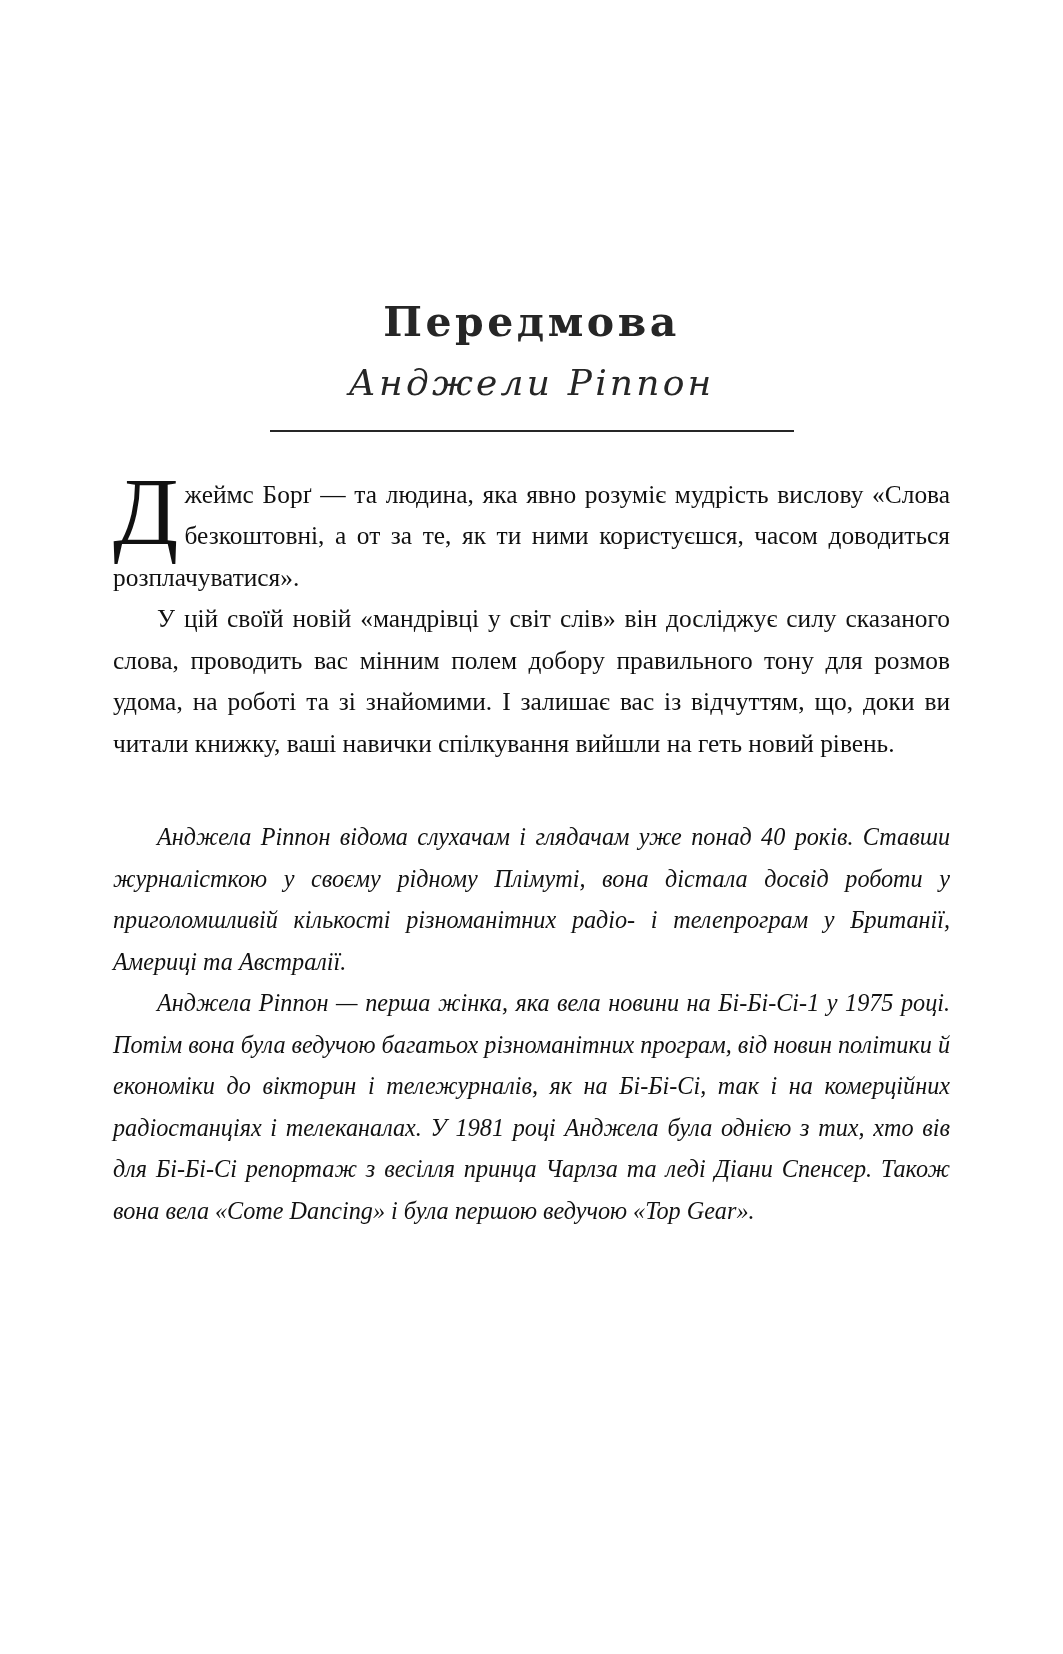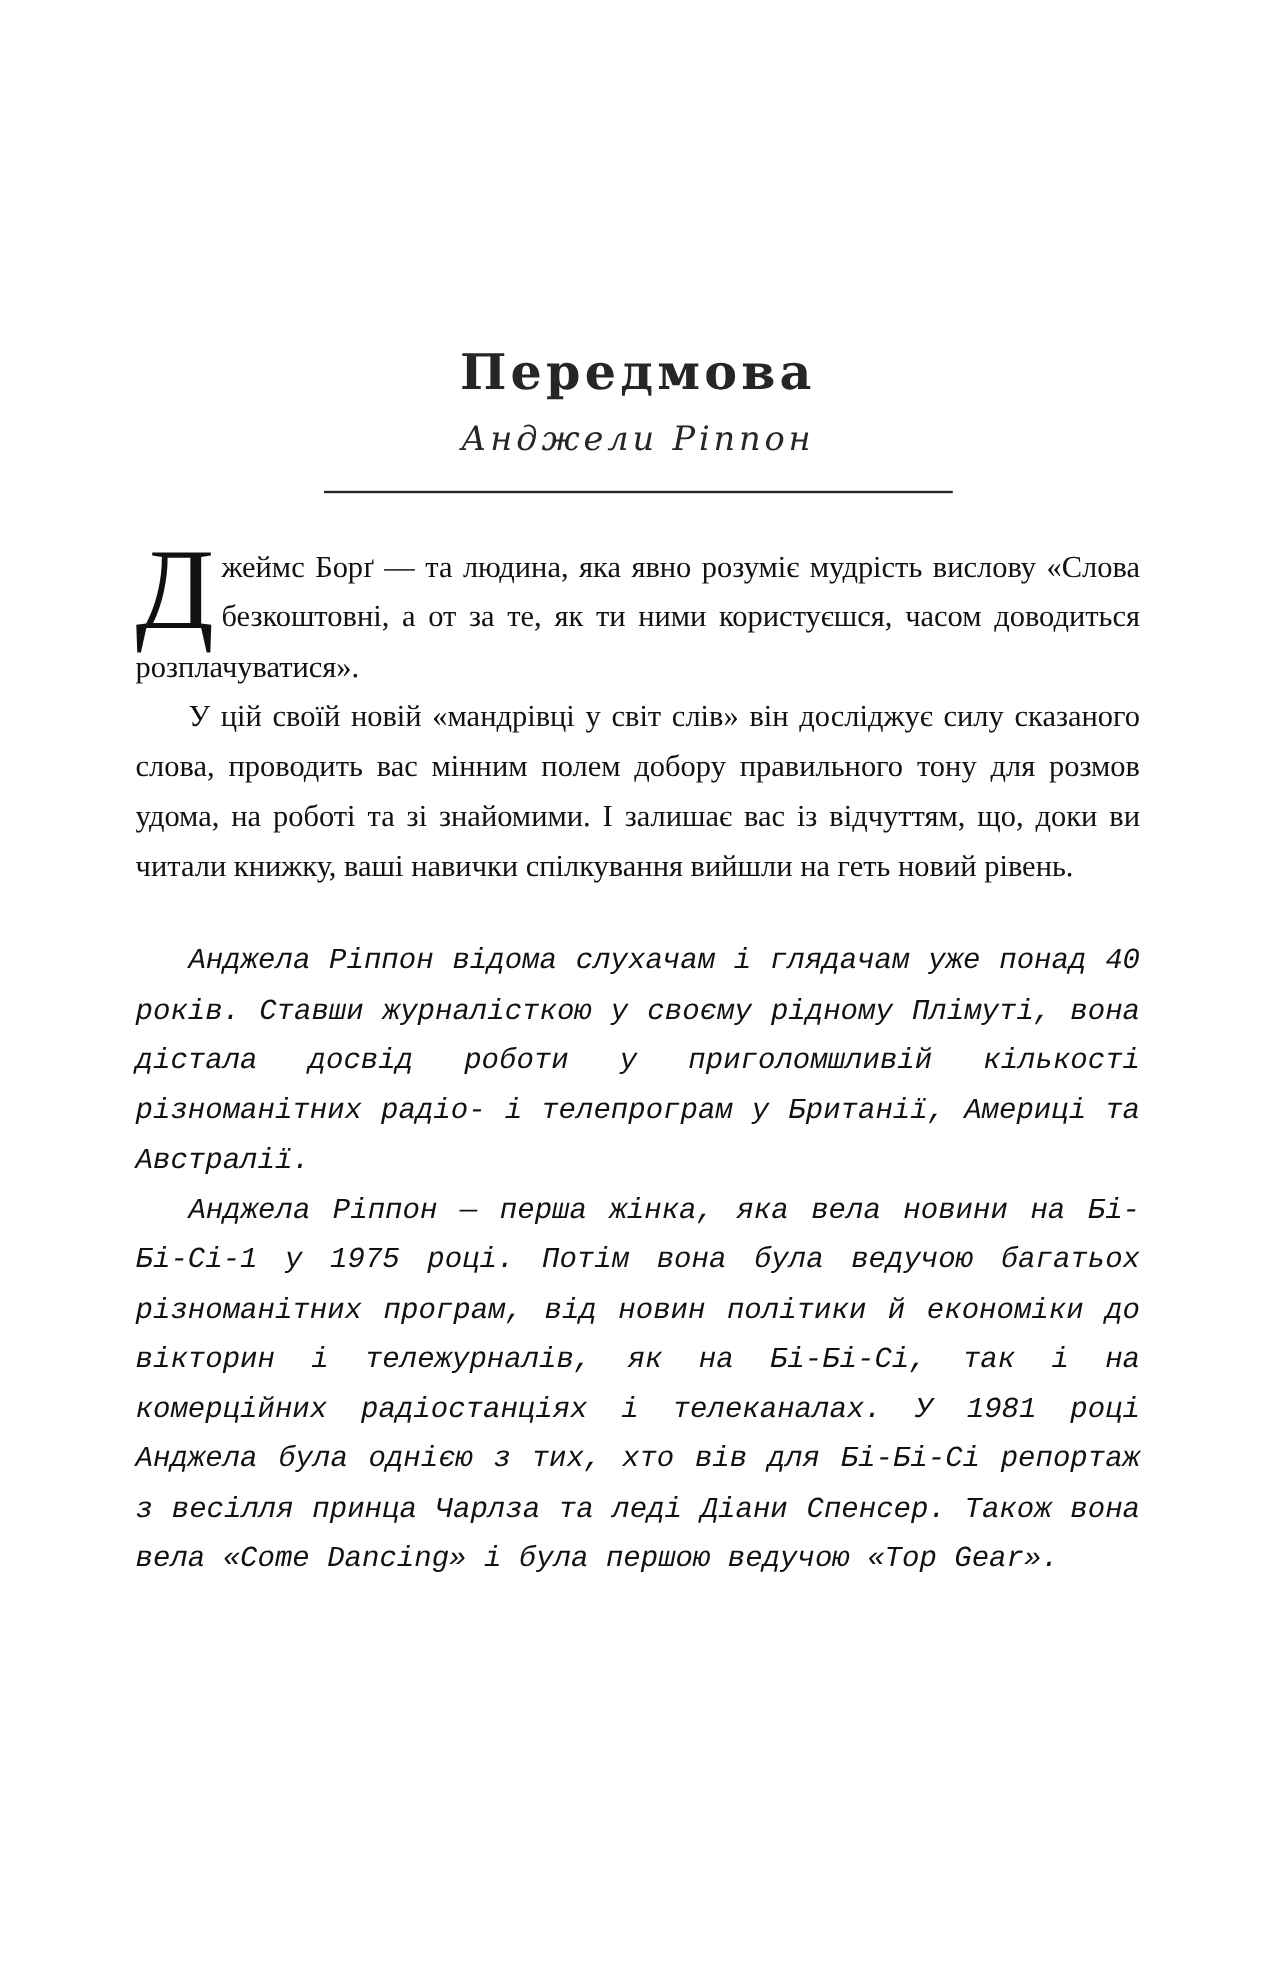--- a/index.html
+++ b/index.html
@@ -33,27 +33,27 @@
     padding-top: 288px;
     text-align: center;
   }
   .chapter-title {
     font-family: "DejaVu Serif", "Liberation Serif", serif;
     font-weight: 700;
     font-size: 41px;
     letter-spacing: 3.5px;
     color: #262626;
     line-height: 1.1;
-    margin: 0;
+    margin: 12px;
   }
   .chapter-subtitle {
     font-family: "DejaVu Serif", "Liberation Serif", serif;
     font-style: italic;
     font-weight: 400;
-    font-size: 28px;
+    font-size: 36px;
     letter-spacing: 3.2px;
     color: #262626;
     margin: 18px 0 0 0;
     line-height: 1.1;
   }
   .rule {
     width: 524px;
     height: 2px;
     background: #262626;
     margin: 27px auto 0 auto;
@@ -82,22 +82,22 @@
     font-family: "Liberation Serif", "DejaVu Serif", serif;
     font-size: 96px;
     line-height: 74px;
     font-weight: 400;
     padding: 4px 6px 0 0;
     margin-top: -3px;
     color: #111111;
   }
 
   .body-italic {
-    margin-top: 38px;
-    font-family: Liberation Mono, monospace;
+    margin-top: 52px;
+    font-family: Liberation Serif, serif;
     font-style: italic;
     font-size: 24.2px;
     line-height: 41.5px;
     text-align: justify;
     text-justify: inter-word;
     color: #111111;
   }
   .body-italic p {
     margin: 0;
     text-indent: 44px;

